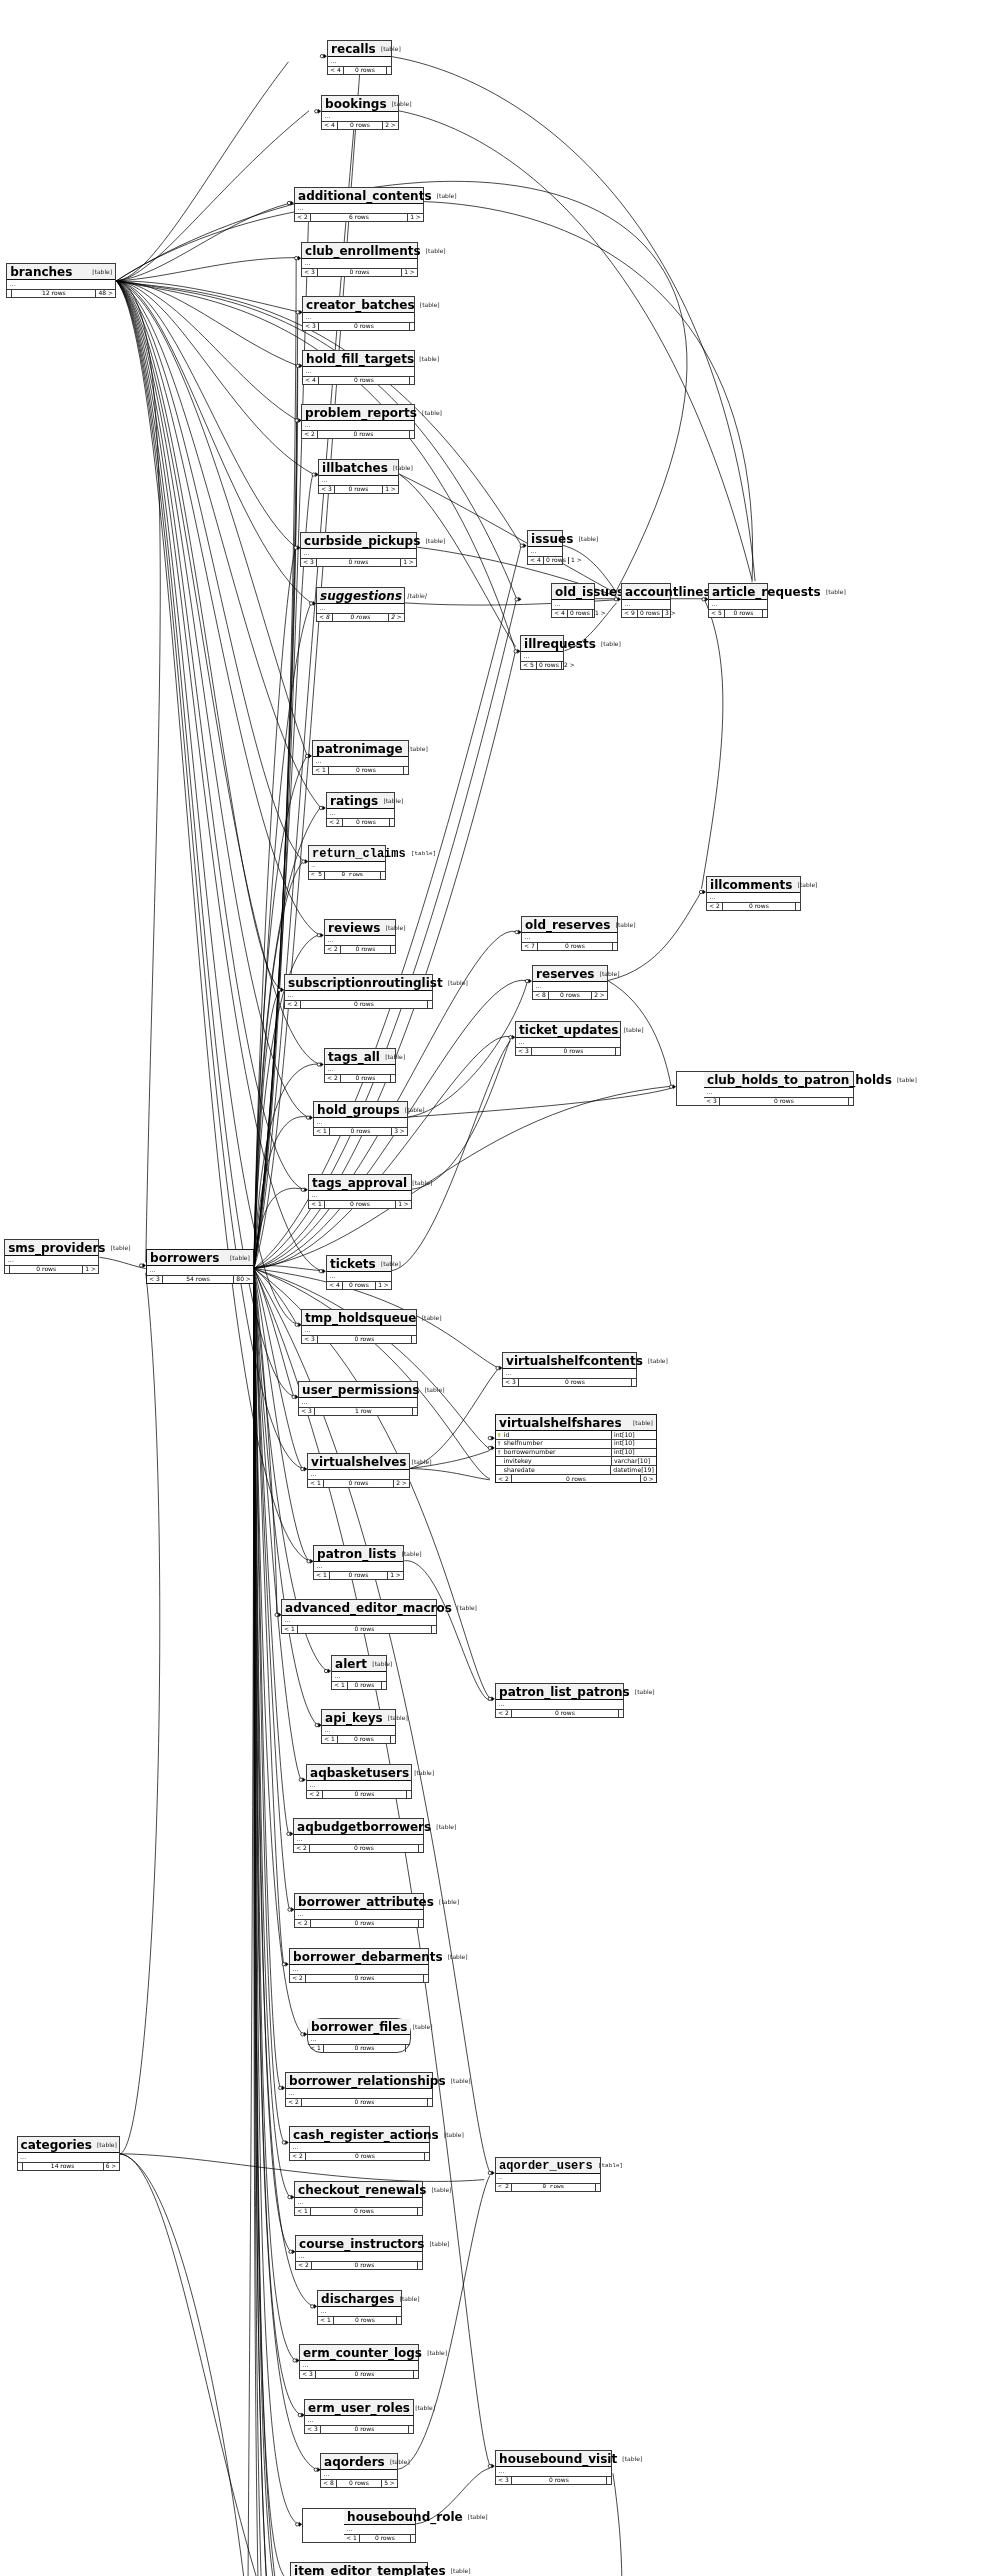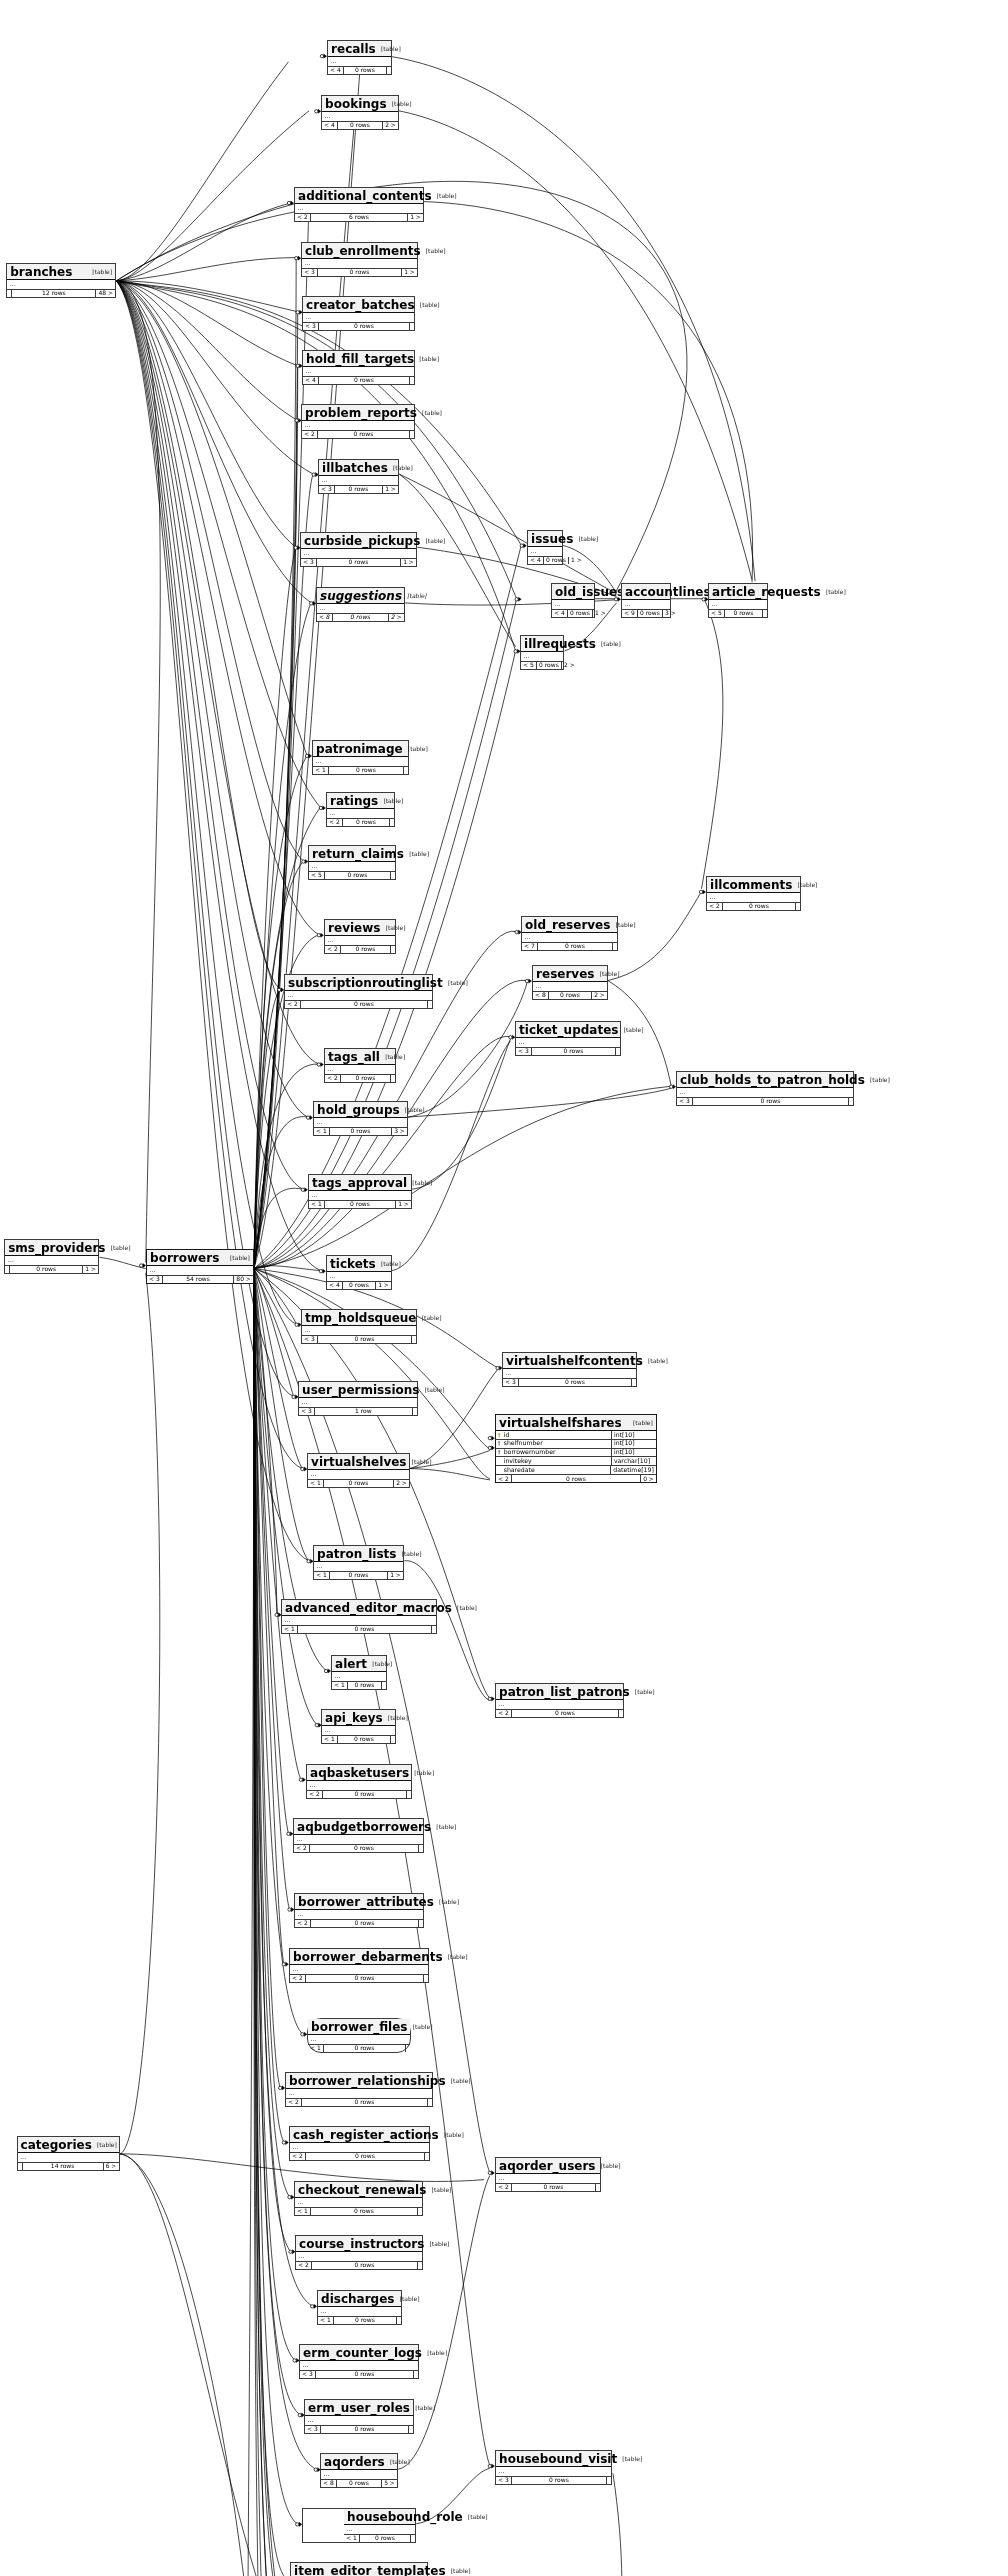--- a/index.html
+++ b/index.html
@@ -557,21 +557,21 @@
           <span class="nname">ratings</span>
           <span class="ntag">[table]</span>
         </div>
         <div class="nbody">…</div>
         <div class="nfoot">
           <div class="fc-l">&lt; 2</div>
           <div class="fc-m">0 rows</div>
           <div class="fc-r"></div>
         </div>
       </div>
-      <div class="node" style="left: 308px; top: 845px; width: 88px;">
+      <div class="node" style="left: 308px; top: 845px; width: 78px; font-family: Liberation Mono, monospace;">
         <div class="nhead">
           <span class="nname">return_claims</span>
           <span class="ntag">[table]</span>
         </div>
         <div class="nbody">…</div>
         <div class="nfoot">
           <div class="fc-l">&lt; 5</div>
           <div class="fc-m">0 rows</div>
           <div class="fc-r"></div>
         </div>
@@ -905,21 +905,21 @@
           <span class="nname">aqorders</span>
           <span class="ntag">[table]</span>
         </div>
         <div class="nbody">…</div>
         <div class="nfoot">
           <div class="fc-l">&lt; 8</div>
           <div class="fc-m">0 rows</div>
           <div class="fc-r">5 &gt;</div>
         </div>
       </div>
-      <div class="node" style="left: 495px; top: 2157px; width: 106px;">
+      <div class="node" style="left: 495px; top: 2157px; width: 106px; font-family: Liberation Mono, monospace;">
         <div class="nhead">
           <span class="nname">aqorder_users</span>
           <span class="ntag">[table]</span>
         </div>
         <div class="nbody">…</div>
         <div class="nfoot">
           <div class="fc-l">&lt; 2</div>
           <div class="fc-m">0 rows</div>
           <div class="fc-r"></div>
         </div>
@@ -996,21 +996,21 @@
           <span class="nname">ticket_updates</span>
           <span class="ntag">[table]</span>
         </div>
         <div class="nbody">…</div>
         <div class="nfoot">
           <div class="fc-l">&lt; 3</div>
           <div class="fc-m">0 rows</div>
           <div class="fc-r"></div>
         </div>
       </div>
-      <div class="node" style="left: 676px; top: 1071px; width: 178px;">
+      <div class="node" style="left: 676px; top: 1071px; width: 178px; padding-left: 27px;">
         <div class="nhead">
           <span class="nname">club_holds_to_patron_holds</span>
           <span class="ntag">[table]</span>
         </div>
         <div class="nbody">…</div>
         <div class="nfoot">
           <div class="fc-l">&lt; 3</div>
           <div class="fc-m">0 rows</div>
           <div class="fc-r"></div>
         </div>

